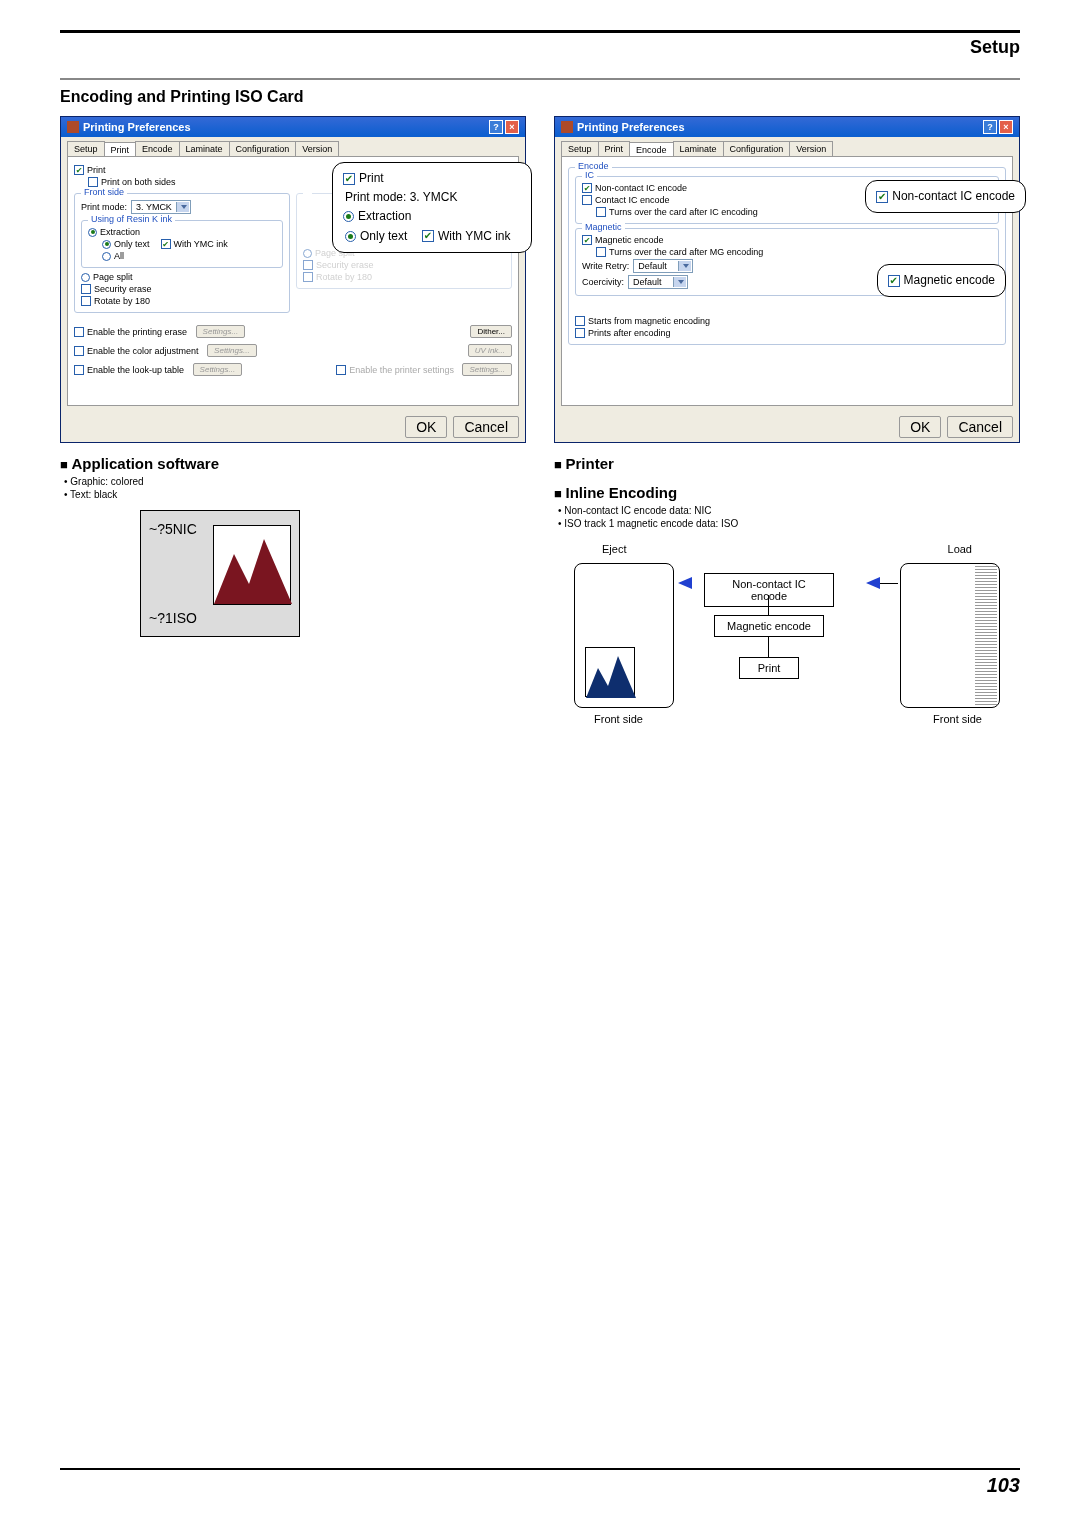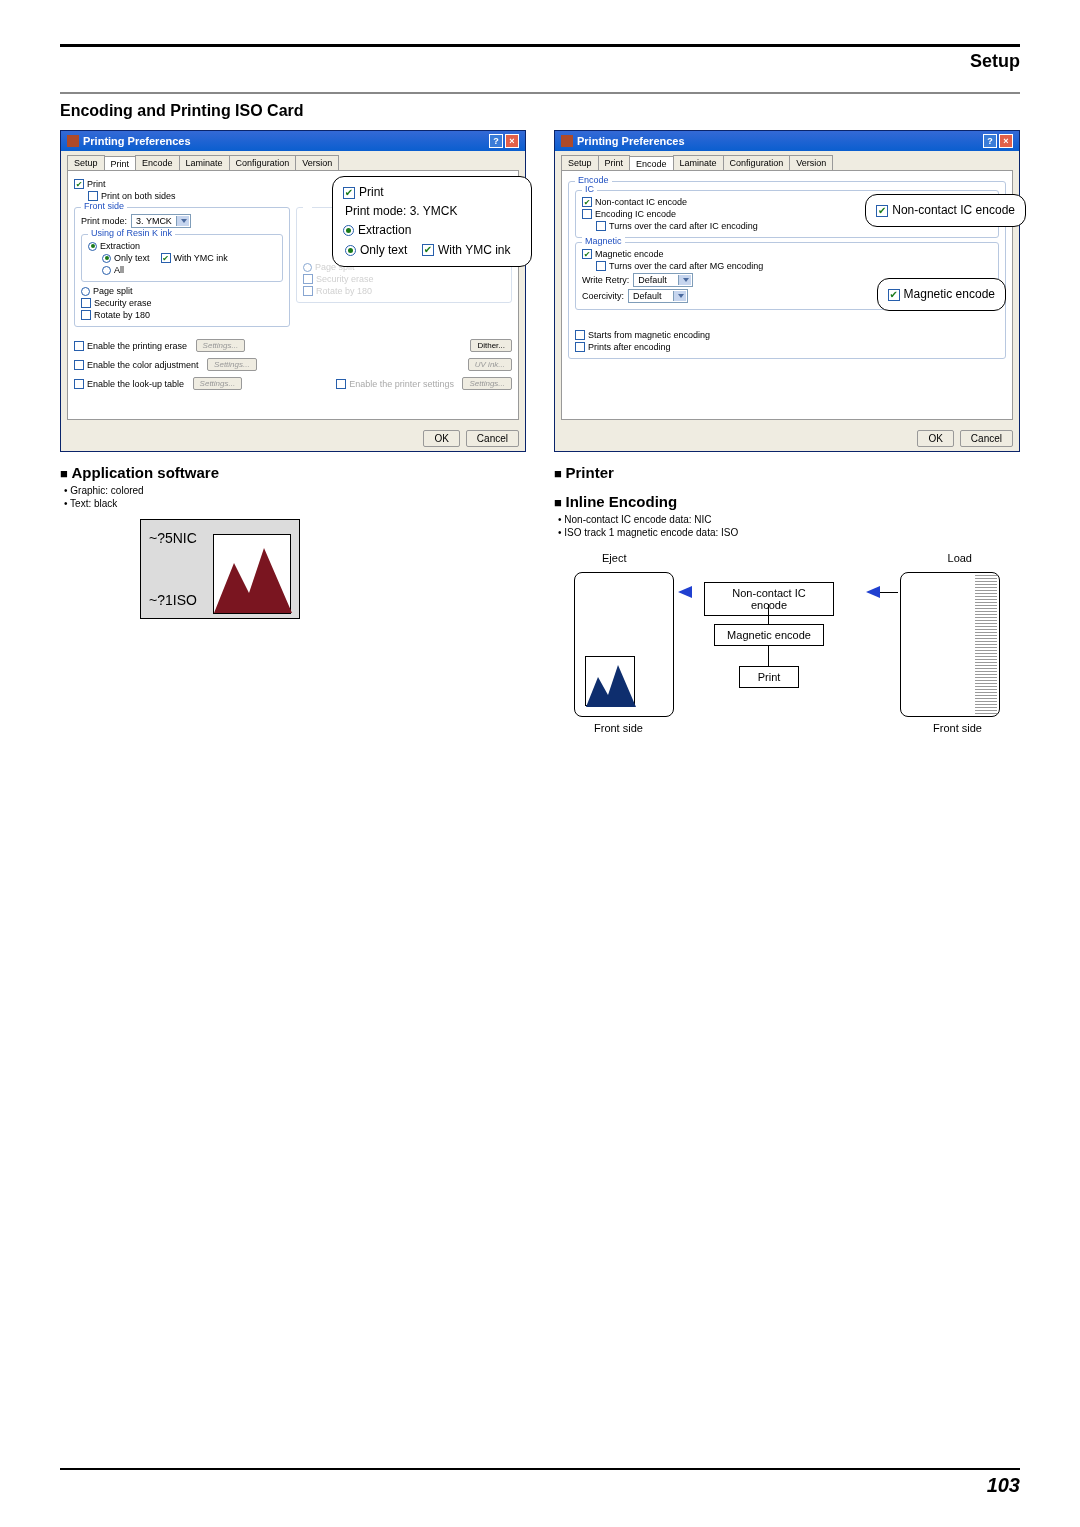--- a/index.html
+++ b/index.html
@@ -1,17 +1,17 @@
 <!DOCTYPE html>
 <html><head>
 <meta charset="utf-8">
 <style>
   * { box-sizing: border-box; margin: 0; padding: 0; }
   body { font-family: Arial, sans-serif; background: #fff; width: 1080px; height: 1527px; position: relative; }
-  .page { padding: 44px 60px; }
+  .page { padding: 30px 60px; }
   .header-rule { border-top: 3px solid #000; margin-bottom: 4px; }
   .header-title { text-align: right; font-weight: bold; font-size: 18px; margin-bottom: 20px; }
   .thin-rule { border-top: 2px solid #888; margin-bottom: 8px; }
   .section-title { font-weight: bold; font-size: 16px; margin-bottom: 10px; }
   .columns { display: flex; gap: 28px; }
   .col { flex: 1; }
 
   
   .dialog { background: #EFECE1; border: 1px solid #0A246A; width: 100%; font-size: 9px; position: relative; }
   .titlebar { background: linear-gradient(#3469D6, #0A5ECF); color: #fff; font-weight: bold; padding: 3px 6px; display: flex; align-items: center; justify-content: space-between; font-size: 11px; }
@@ -29,21 +29,21 @@
   .fieldset-title.black { color: #000; }
   .cb { display: flex; align-items: center; gap: 3px; margin: 2px 0; font-size: 9px; }
   .cb-box { width: 10px; height: 10px; border: 1px solid #275FAC; display: inline-flex; align-items: center; justify-content: center; font-size: 8px; color: #1A7A1A; background: #fff; }
   .indent { margin-left: 14px; }
   .row { display: flex; align-items: center; gap: 4px; margin: 2px 0; }
   .select { border: 1px solid #7F9DB9; background: #fff; padding: 1px 14px 1px 4px; font-size: 9px; position: relative; display: inline-block; min-width: 60px; }
   .select::after { content: ""; position: absolute; right: 1px; top: 1px; bottom: 1px; width: 12px; background: #C6D5EE; border-left: 1px solid #7F9DB9; }
   .select-arrow { position: absolute; right: 3px; top: 4px; width: 0; height: 0; border-left: 3px solid transparent; border-right: 3px solid transparent; border-top: 4px solid #4A6A9E; z-index: 1; }
   .radio { width: 9px; height: 9px; border: 1px solid #275FAC; border-radius: 50%; display: inline-flex; align-items: center; justify-content: center; }
   .radio.checked::after { content: ""; width: 4px; height: 4px; background: #1A7A1A; border-radius: 50%; }
-  .btn { border: 1px solid #999; background: #EFECE1; padding: 2px 10px; font-size: 10px; border-radius: 2px; }
+  .btn { border: 1px solid #999; background: #EFECE1; padding: 2px 10px; font-size: 14px; border-radius: 2px; }
   .btn.small { padding: 1px 6px; font-size: 8px; }
   .btn.disabled { color: #999; font-style: italic; }
   .btn-row { display: flex; justify-content: flex-end; gap: 6px; padding: 4px 6px; }
   .split { display: flex; gap: 6px; }
   .split > div { flex: 1; }
   .disabled-text { color: #aaa; }
 
   
   .callout {
     position: absolute;
@@ -61,21 +61,21 @@
   .callout .radio.checked::after { width: 5px; height: 5px; }
 
   
   .sub-head { font-weight: bold; font-size: 15px; margin-top: 12px; margin-bottom: 4px; }
   .sub-head::before { content: "■ "; font-size: 13px; }
   .bullets { list-style: none; margin-left: 4px; font-size: 10px; }
   .bullets li::before { content: "• "; }
   .bullets li { margin: 2px 0; }
 
   
-  .card-sample { width: 160px; height: 100px; background: #DCDCDC; border: 1px solid #000; position: relative; margin-top: 10px; margin-left: 80px; }
+  .card-sample { width: 160px; height: 127px; background: #DCDCDC; border: 1px solid #000; position: relative; margin-top: 10px; margin-left: 80px; }
   .card-nic { position: absolute; left: 8px; top: 10px; font-size: 14px; }
   .card-iso { position: absolute; left: 8px; bottom: 10px; font-size: 14px; }
   .mountain { position: absolute; left: 72px; top: 14px; width: 78px; height: 80px; border: 1px solid #000; background: #fff; }
   .mountain svg { position: absolute; bottom: 0; left: 0; }
 
   
   .flow { position: relative; margin-top: 14px; height: 200px; font-size: 11px; }
   .card-outline { position: absolute; width: 100px; height: 145px; border: 1.5px solid #000; border-radius: 8px; background: #fff; }
   .card-outline.left { left: 20px; top: 20px; }
   .card-outline.right { right: 20px; top: 20px; }
@@ -263,21 +263,21 @@
           <div class="fieldset">
             <span class="fieldset-title">Encode</span>
             <div class="fieldset">
               <span class="fieldset-title">IC</span>
               <div class="cb">
                   <span class="cb-box">✔</span>
                   <span>Non-contact IC encode</span>
                 </div>
               <div class="cb">
                   <span class="cb-box"></span>
-                  <span>Encoding IC encode</span>
+                  <span>Contact IC encode</span>
                 </div>
               <div class="cb indent">
                   <span class="cb-box"></span>
                   <span>Turns over the card after IC encoding</span>
                 </div>
             </div>
             <div class="fieldset">
               <span class="fieldset-title">Magnetic</span>
               <div class="cb">
                   <span class="cb-box">✔</span>

